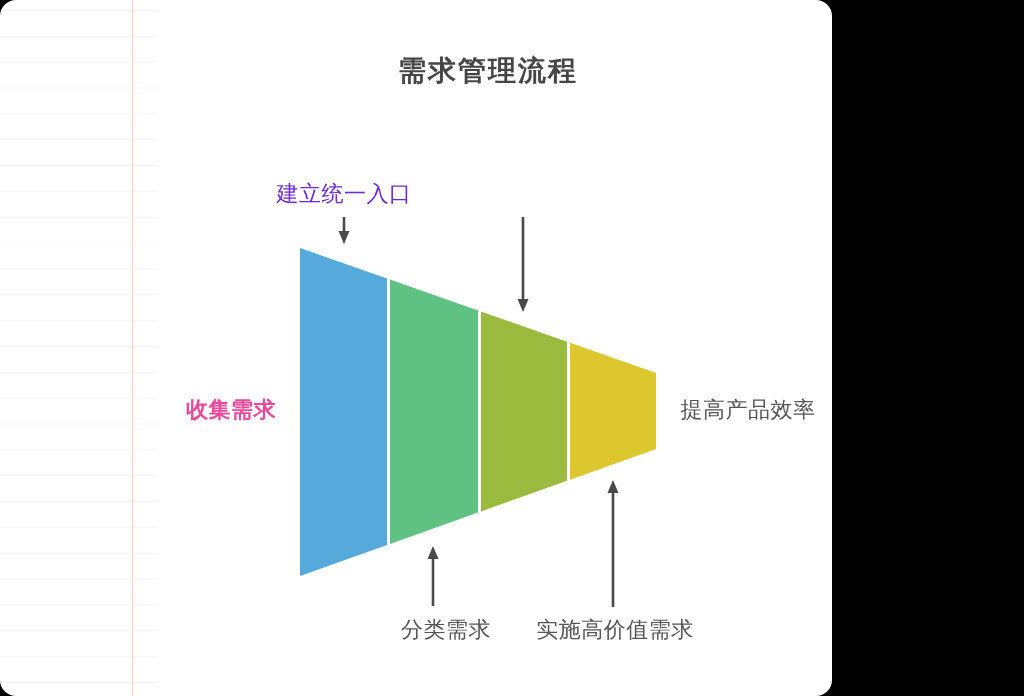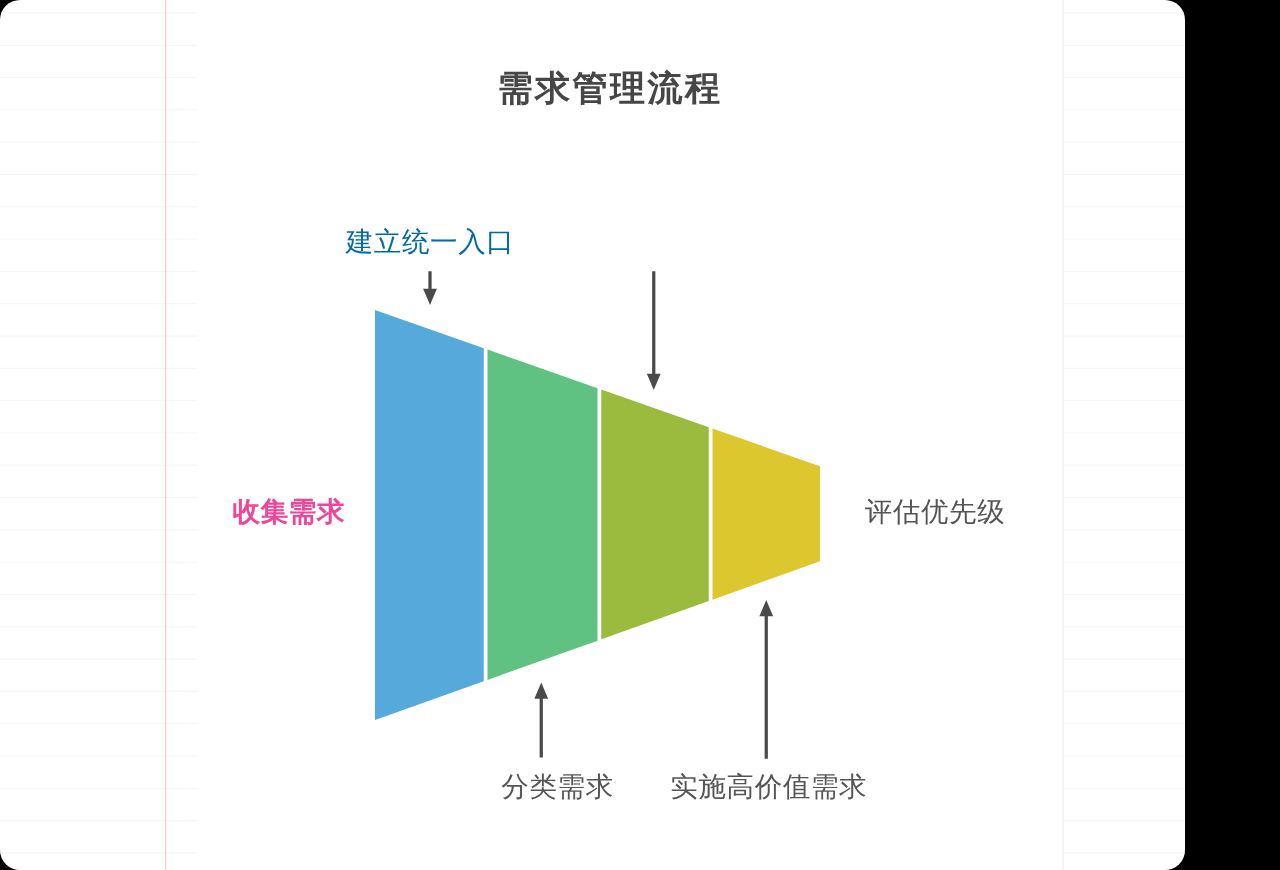--- a/index.html
+++ b/index.html
@@ -1,17 +1,17 @@
 <!DOCTYPE html>
 <html><head>
 <meta charset="utf-8">
 <style>
   html,body{margin:0;padding:0;background:#000;}
   .screen{
-    position:relative;width:948px;height:696px;background:#fff;
+    position:relative;width:832px;height:696px;background:#fff;
     border-radius:16px;overflow:hidden;
     font-family:"Liberation Sans",sans-serif;
   }
   .sheet-strip{
     position:absolute;top:0;bottom:0;
     background-image:linear-gradient(to bottom,var(--rowline) 0,var(--rowline) 1px,transparent 1px);
     background-size:100% 25.85px;
     background-position:0 10px;
     background-repeat:repeat;
   }
@@ -55,21 +55,21 @@
           <polygon points="433,546 427.5,559 438.5,559" fill="#4a4a4a"></polygon>
         </g>
         <g>
           <line x1="613" y1="607" x2="613" y2="491" stroke="#4a4a4a" stroke-width="2.6"></line>
           <polygon points="613,480 607.5,493 618.5,493" fill="#4a4a4a"></polygon>
         </g>
       </svg>
 
     <div class="floating-label chart-title" style="left: 488px; top: 71px; color: rgb(70, 70, 70);">需求管理流程</div>
 
-    <div class="floating-label" style="left: 344px; top: 194px; color: #0369a1;">建立统一入口</div>
+    <div class="floating-label" style="left: 344px; top: 194px; color: #6d28d9;">建立统一入口</div>
     <div class="floating-label" style="left: 434px; top: 630px; color: rgb(85, 85, 85); margin-left: 12px;">分类需求</div>
     <div class="floating-label" style="left: 615px; top: 630px; color: rgb(85, 85, 85);">实施高价值需求</div>
 
     <div class="floating-label" style="left: 231px; top: 410px; color: #ec4899; font-weight: bold;">收集需求</div>
-    <div class="floating-label" style="left: 748px; top: 410px; color: rgb(85, 85, 85);">评估优先级</div>
+    <div class="floating-label" style="left: 748px; top: 410px; color: rgb(85, 85, 85);">提高产品效率</div>
   </div>
 
 </div>
 
 </body></html>

